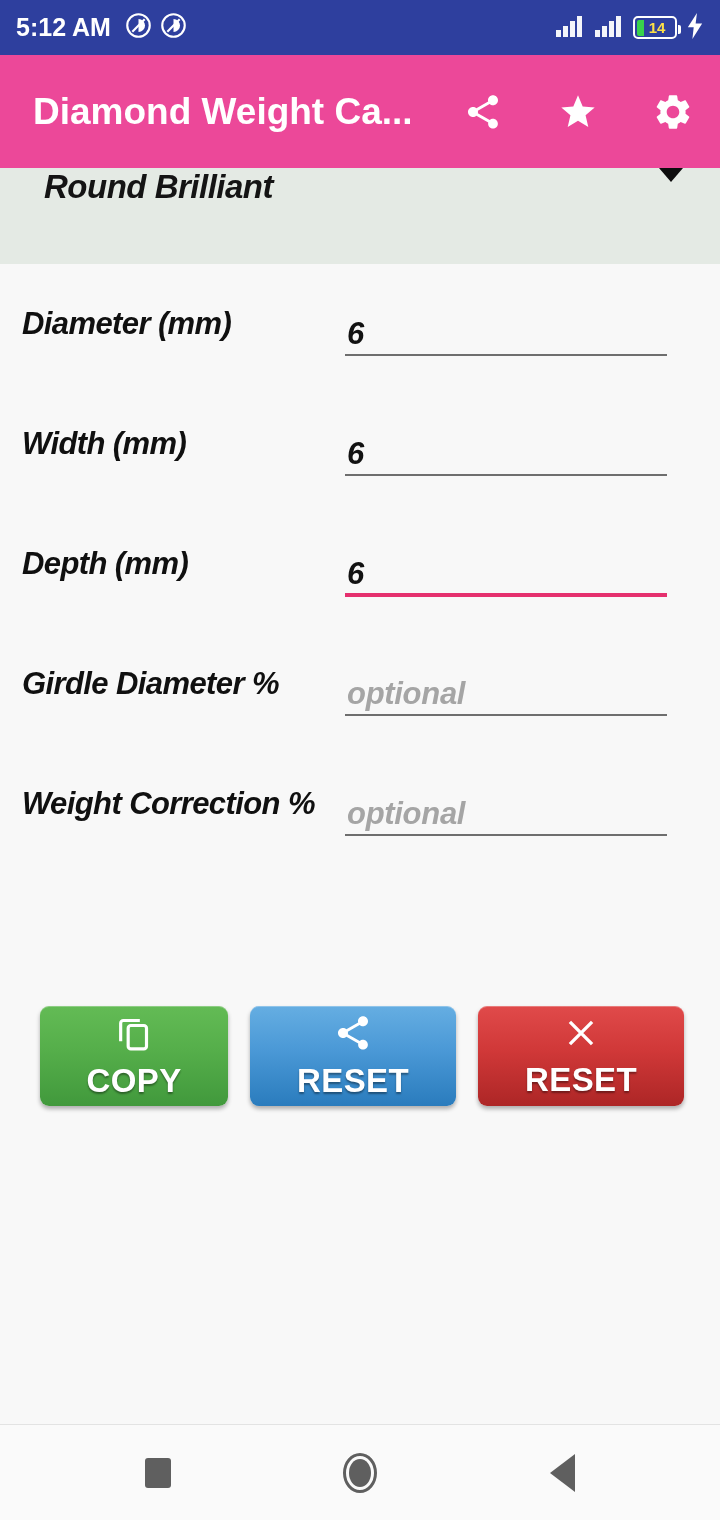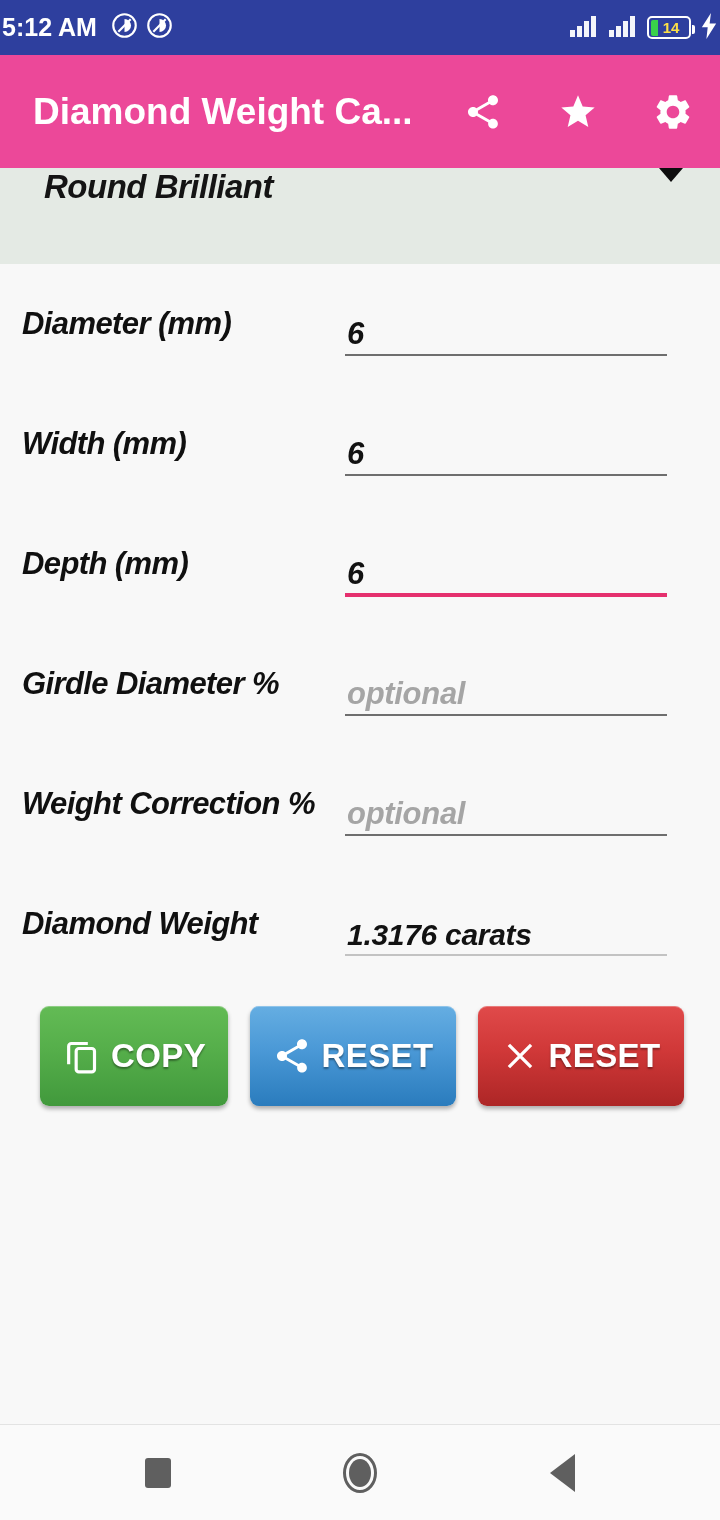--- a/index.html
+++ b/index.html
@@ -8,21 +8,21 @@
     background:#f7f7f7;
     font-family:"Liberation Sans", sans-serif;
     overflow:hidden;
   }
   #screen { position:relative; width:720px; height:1520px; background:#f8f8f8; }
 
   
   .status-bar {
     position:absolute; left:0; top:0; width:720px; height:55px;
     background:#2e3f9e; color:#ffffff;
-    display:flex; align-items:center; padding:0 2px;
+    display:flex; align-items:center; padding:0 16px;
   }
   .status-time {
     font-size:25px; font-weight:bold; letter-spacing:0px;
     font-family:"Liberation Sans", sans-serif;
   }
   .status-left-icons { display:flex; align-items:center; gap:8px; margin-left:14px; }
   .status-right { margin-left:auto; display:flex; align-items:center; gap:9px; }
   .batt {
     position:relative; width:44px; height:23px;
     border:2.5px solid #ffffff; border-radius:5px;
@@ -108,20 +108,21 @@
   .btn-bar {
     position:absolute; left:0; top:1006px; width:720px;
     display:flex; align-items:flex-start; padding-left:40px; gap:22px;
   }
   .btn {
     position:relative; height:100px; border:none; border-radius:9px;
     display:flex; align-items:center; justify-content:center; gap:9px;
     cursor:pointer;
     box-shadow:0 3px 4px rgba(0,0,0,0.30), inset 0 1px 0 rgba(255,255,255,0.28);
     padding:2px 17px;
+    flex-direction:column;
   }
   .btn-text {
     color:#ffffff; font-size:33px; font-weight:bold;
     letter-spacing:0.4px;
     text-shadow:0 2px 2px rgba(0,0,0,0.38);
     font-family:"Liberation Sans", sans-serif;
   }
   .btn-copy  { width:188px; background:linear-gradient(180deg,#63bb55 0%,#55ae4a 45%,#41993c 100%); }
   .btn-share { width:206px; background:linear-gradient(180deg,#65aee2 0%,#4a98d6 45%,#2a7cbd 100%); }
   .btn-reset { width:206px; background:linear-gradient(180deg,#e04a4a 0%,#d03838 45%,#ad2626 100%); }
@@ -266,27 +267,20 @@
     </div>
 
     <div class="row">
       <span class="row-label">Weight Correction %</span>
       <span class="field">
         <span class="field-value placeholder">optional</span>
         <span class="field-underline"></span>
       </span>
     </div>
 
-    <div class="row">
-      <span class="row-label">Diamond Weight</span>
-      <span class="field">
-        <span class="field-value result">1.3176 carats</span>
-        <span class="field-underline readonly"></span>
-      </span>
-    </div>
 
   </div>
 
   <div class="btn-bar">
     <button class="btn btn-copy">
       <span class="btn-icon">
         <svg width="40" height="40" viewBox="0 0 24 24" fill="none" stroke="#ffffff" stroke-width="1.9">
           <rect x="8.5" y="7.5" width="11" height="14" rx="1.6"></rect>
           <path d="M15.5 4.5 H5.6 A1.6 1.6 0 0 0 4 6.1 V17"></path>
         </svg>

